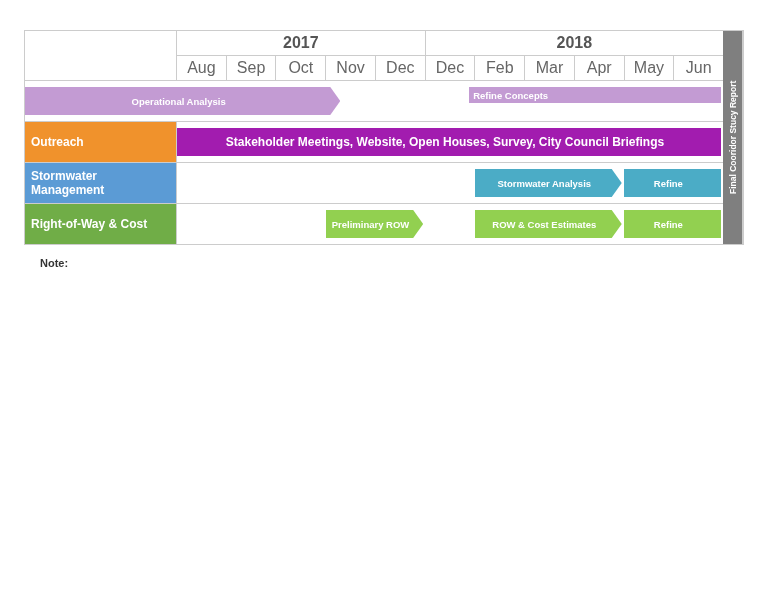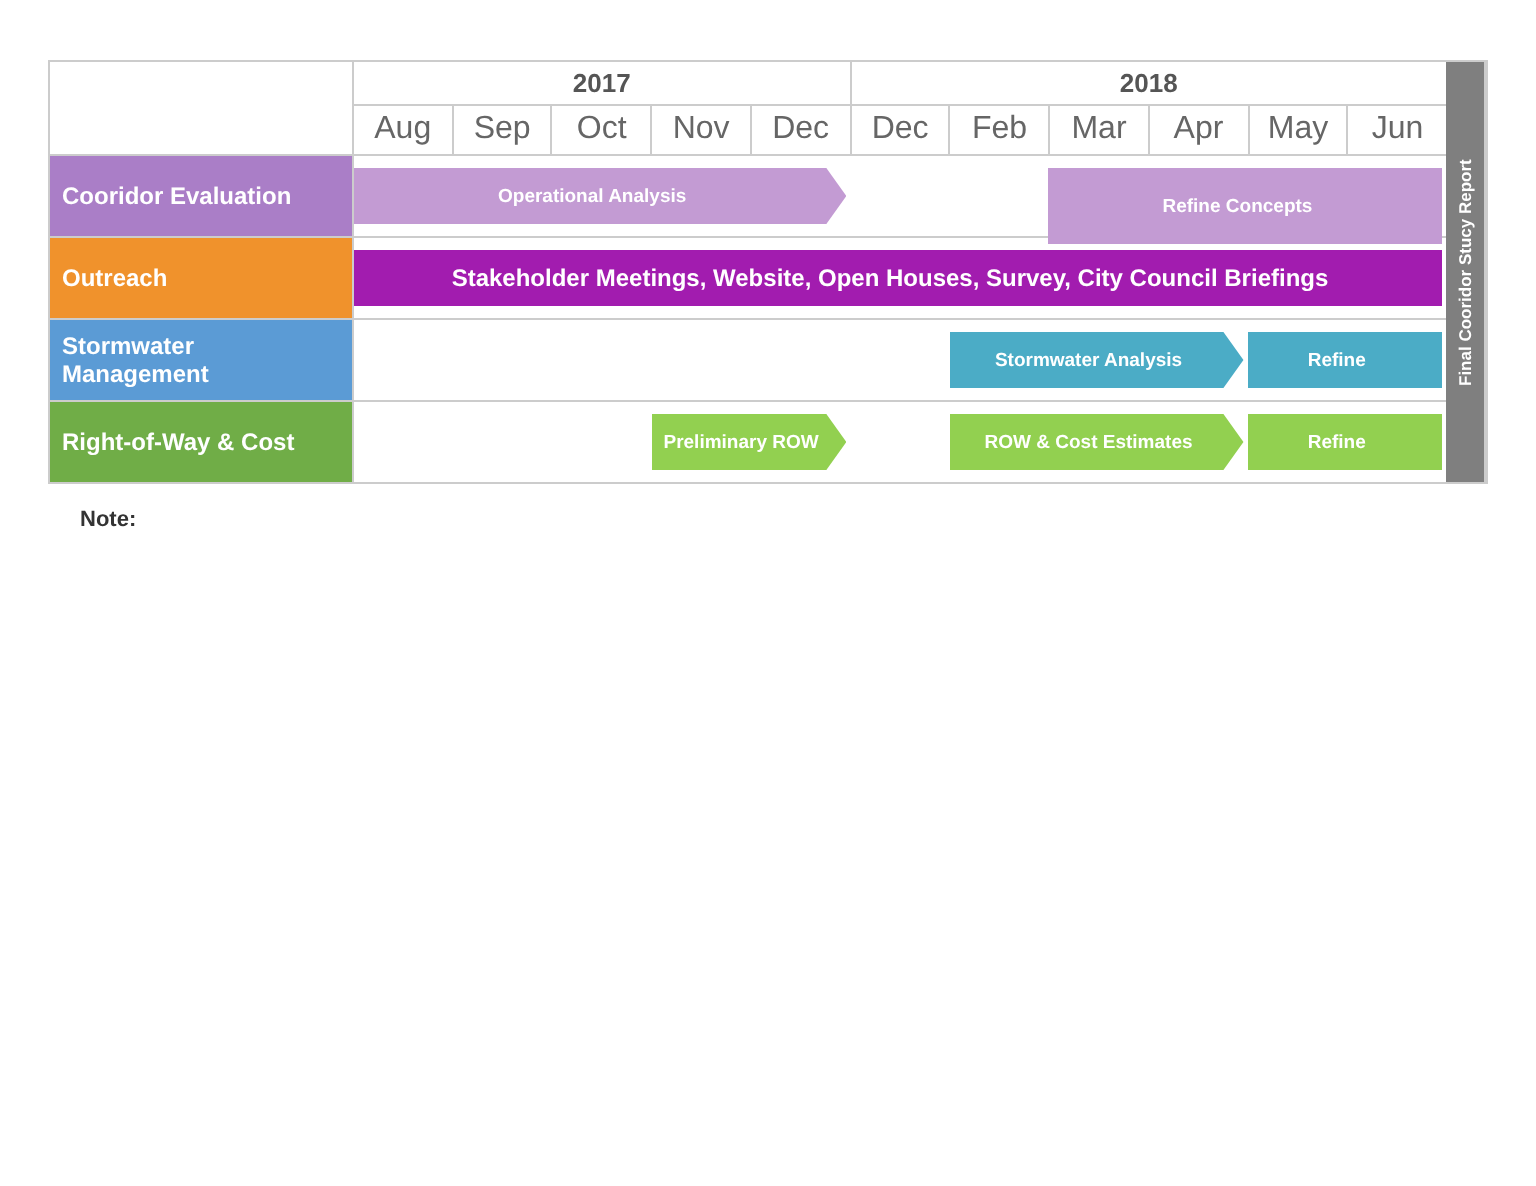--- a/index.html
+++ b/index.html
@@ -55,21 +55,21 @@
     }
 
     .year-row {
       display: flex;
       border-bottom: 1px solid #ccc;
     }
 
     .year-cell {
       flex: 1;
       text-align: center;
-      font-size: 13px;
+      font-size: 16px;
       font-weight: bold;
       color: #555;
       padding: 3px 0;
       border-right: 1px solid #ccc;
     }
 
     .year-cell:last-child {
       border-right: none;
     }
 
@@ -154,27 +154,26 @@
             <div class="month-cell">Apr</div>
             <div class="month-cell">May</div>
             <div class="month-cell">Jun</div>
           </div>
       </div>
       <div style="width:20px; min-width:20px; border-left:1px solid #ccc;"></div>
     </div>
 
     <div id="gantt-body">
     <div class="gantt-body-row">
-          <div class="row-label-cell" style="background: rgb(170, 126, 199); border-right: 1px solid rgb(204, 204, 204);">Cooridor Evaluation</div>
           <div class="row-data-cell">
             <div style="position: relative; width: 100%; height: 40px;">
               <div style="position: absolute; left: 0%; width: calc(45.4545% - 2px); top: 6px; height: 28px; background: rgb(195, 155, 211); display: flex; align-items: center; justify-content: center; font-size: 9.5px; font-weight: bold; color: rgb(255, 255, 255); padding-right: 8px; overflow: visible; clip-path: polygon(0px 0px, calc(100% - 10px) 0px, 100% 50%, calc(100% - 10px) 100%, 0px 100%);">
                 <span style="overflow: hidden; text-overflow: ellipsis; white-space: nowrap; max-width: 100%; padding-left: 4px; padding-right: 4px;">Operational Analysis</span>
               </div>
-              <div style="position: absolute; left: 63.6364%; width: calc(36.3636% - 2px); top: 6px; height: 38px; background: rgb(195, 155, 211); display: flex; align-items: center; justify-content: center; font-size: 9.5px; font-weight: bold; color: rgb(255, 255, 255); padding-right: 8px; overflow: visible;">
+              <div style="position: absolute; left: 63.6364%; width: calc(36.3636% - 2px); top: 6px; height: 16px; background: rgb(195, 155, 211); display: flex; align-items: center; font-size: 9.5px; font-weight: bold; color: rgb(255, 255, 255); padding-right: 8px; overflow: visible;">
                 <span style="overflow: hidden; text-overflow: ellipsis; white-space: nowrap; max-width: 100%; padding-left: 4px; padding-right: 4px;">Refine Concepts</span>
               </div>
             </div>
           </div>
           <div class="right-label-cell" style="border-left: 1px solid rgb(204, 204, 204); min-height: 40px; width: 20px; background: rgb(136, 136, 136); writing-mode: vertical-lr; transform: rotate(180deg); font-size: 8px; color: rgb(255, 255, 255); font-weight: bold; text-align: center; white-space: nowrap; padding: 2px; visibility: hidden;"></div>
         </div>
         <div class="gantt-body-row">
           <div class="row-label-cell" style="background: rgb(240, 146, 44); border-right: 1px solid rgb(204, 204, 204);">Outreach</div>
           <div class="row-data-cell">
             <div style="position: relative; width: 100%; height: 40px;">

